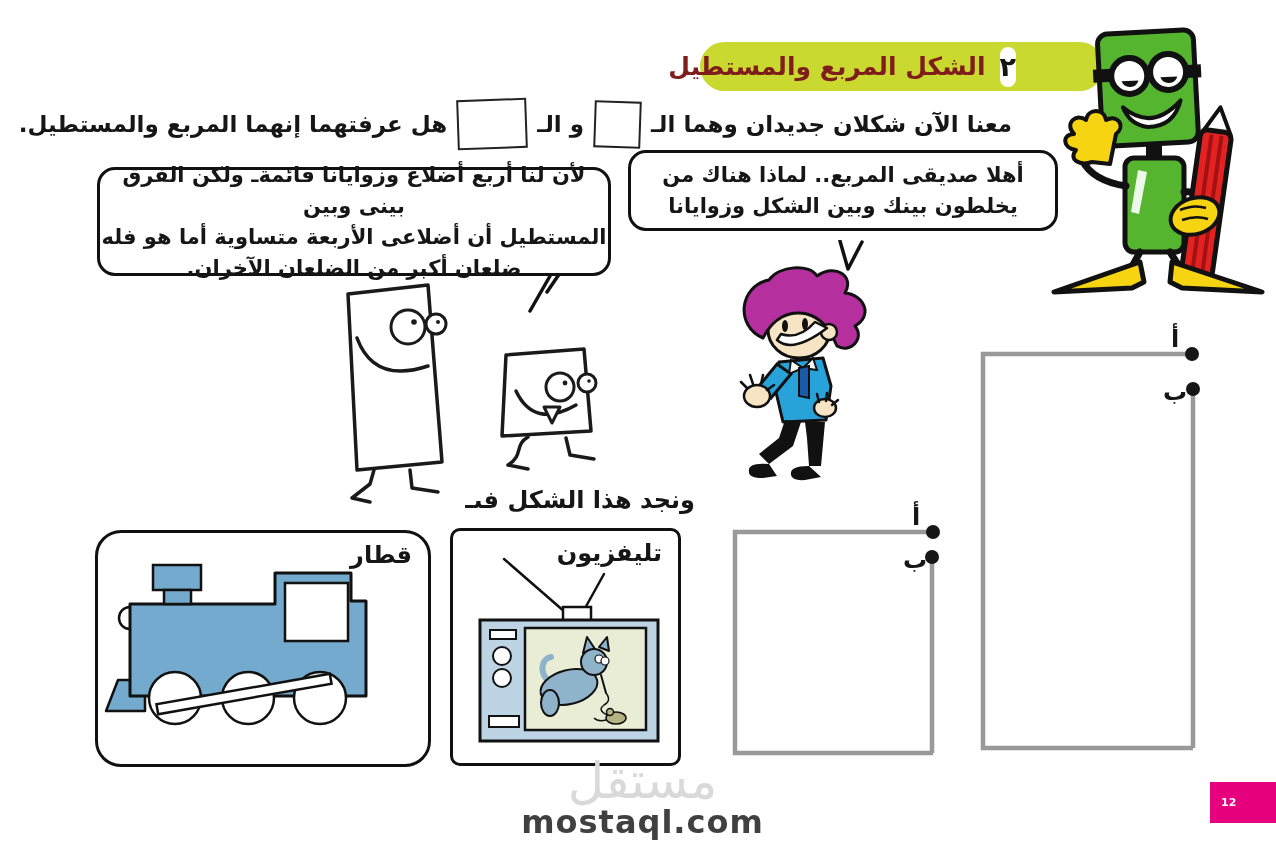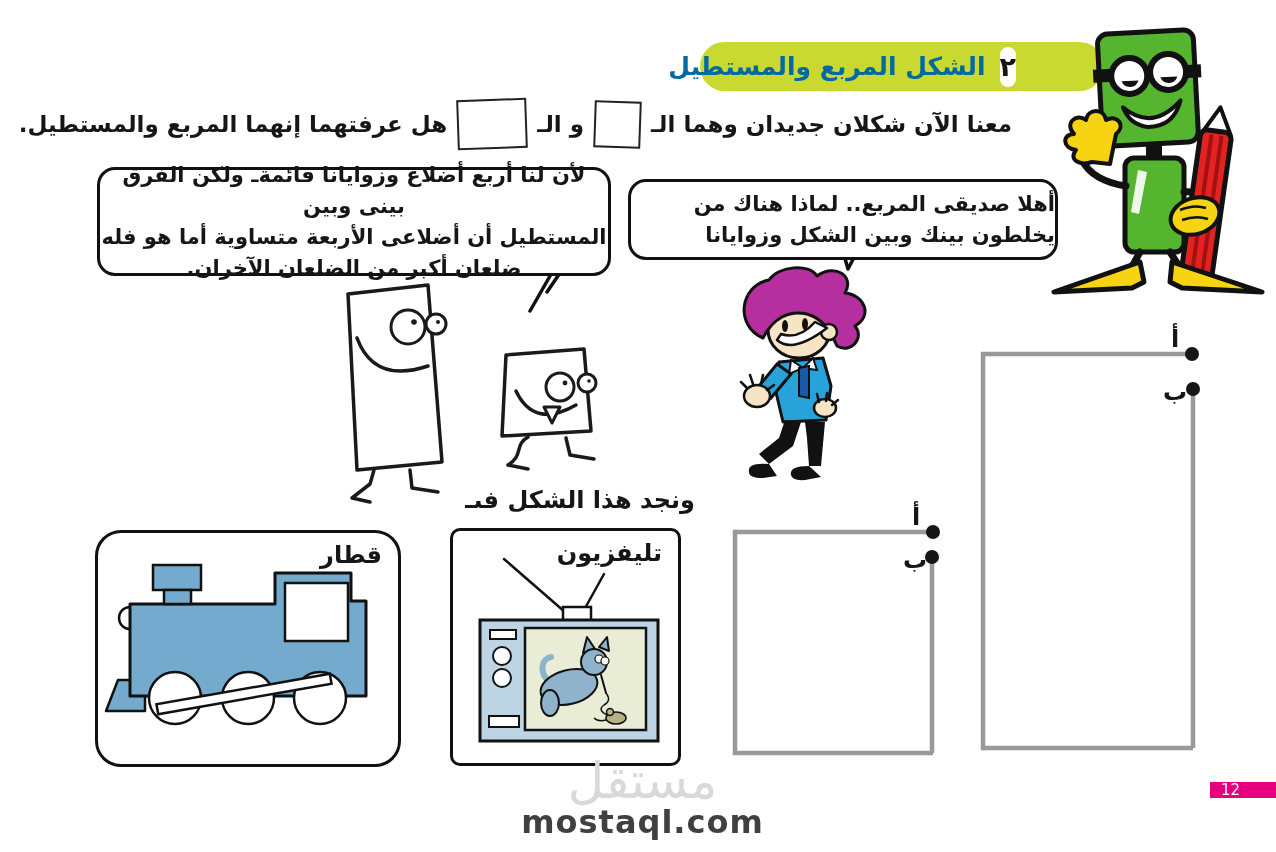--- a/index.html
+++ b/index.html
@@ -7,52 +7,52 @@
         font-family:"DejaVu Sans",sans-serif;color:#161616;}
   .abs{position:absolute;}
   .ar{direction:rtl;font-weight:bold;color:#161616;}
 
   
   #banner{left:700px;top:42px;width:404px;height:49px;background:#c9d92f;
           border-radius:26px;display:flex;align-items:center;padding:0;z-index:1;}
   #banner-inner{direction:rtl;display:flex;align-items:center;width:100%;padding-right:88px;box-sizing:border-box;gap:14px;}
   #lesson-number-box{width:42px;height:40px;background:#fff;border-radius:11px;
           display:flex;align-items:center;justify-content:center;font-size:27px;font-weight:bold;color:#161616;}
-  #banner-title{font-size:25px;font-weight:bold;color:#0369a1;white-space:nowrap;text-align:center;}
+  #banner-title{font-size:25px;font-weight:bold;color:#7f1d1d;white-space:nowrap;text-align:center;}
 
   
   #intro{top:96px;right:264px;height:56px;display:flex;align-items:center;gap:10px;
          direction:rtl;font-size:23px;white-space:nowrap;}
   .blank-box{background:#fff;border:2.5px solid #222;}
   #blank-small{width:43px;height:43px;transform:rotate(2deg);}
   #blank-large{width:66px;height:46px;transform:rotate(-2deg);}
 
   
   .bubble{background:#fff;border:3.5px solid #111;border-radius:18px;
           display:flex;flex-direction:column;justify-content:center;text-align:center;
           font-size:21px;line-height:31px;z-index:2;}
   #bubble-square{left:97px;top:167px;width:508px;height:103px;}
-  #bubble-boy{left:628px;top:179px;width:424px;height:75px;text-align:right;}
+  #bubble-boy{left:628px;top:150px;width:424px;height:75px;}
 
   
   .card{border:3.5px solid #111;border-radius:26px;background:#fff;}
-  #train-card{left:95px;top:530px;width:300px;height:231px;}
+  #train-card{left:95px;top:530px;width:300px;height:231px;padding-left:30px;}
   #tv-card{left:450px;top:528px;width:225px;height:232px;border-radius:10px;}
   .card-label{position:absolute;top:8px;right:16px;font-size:24px;}
 
   #find-caption{top:486px;right:581px;font-size:24px;white-space:nowrap;}
 
   
   #watermark{left:515px;top:758px;width:255px;text-align:center;direction:rtl;}
   #watermark-ar{font-size:50px;font-weight:normal;color:#d9d9d9;line-height:46px;}
   #watermark-domain{font-size:32px;font-weight:bold;color:#404040;direction:ltr;letter-spacing:1px;line-height:36px;}
 
   
-  #page-tab{left:1210px;top:782px;width:66px;height:16px;background:#e6007d;color:#fff;
-            font-size:15px;font-weight:normal;display:flex;align-items:center;padding-left:11px;box-sizing:border-box;}
+  #page-tab{left:1210px;top:782px;width:66px;height:41px;background:#e6007d;color:#fff;
+            font-size:11px;font-weight:bold;display:flex;align-items:center;padding-left:11px;box-sizing:border-box;}
 
   svg text{font-family:"DejaVu Sans",sans-serif;font-weight:bold;}
 </style>
 </head>
 <body>
 
 <div id="page">
 
   <div class="abs" id="banner">
     <div id="banner-inner">

